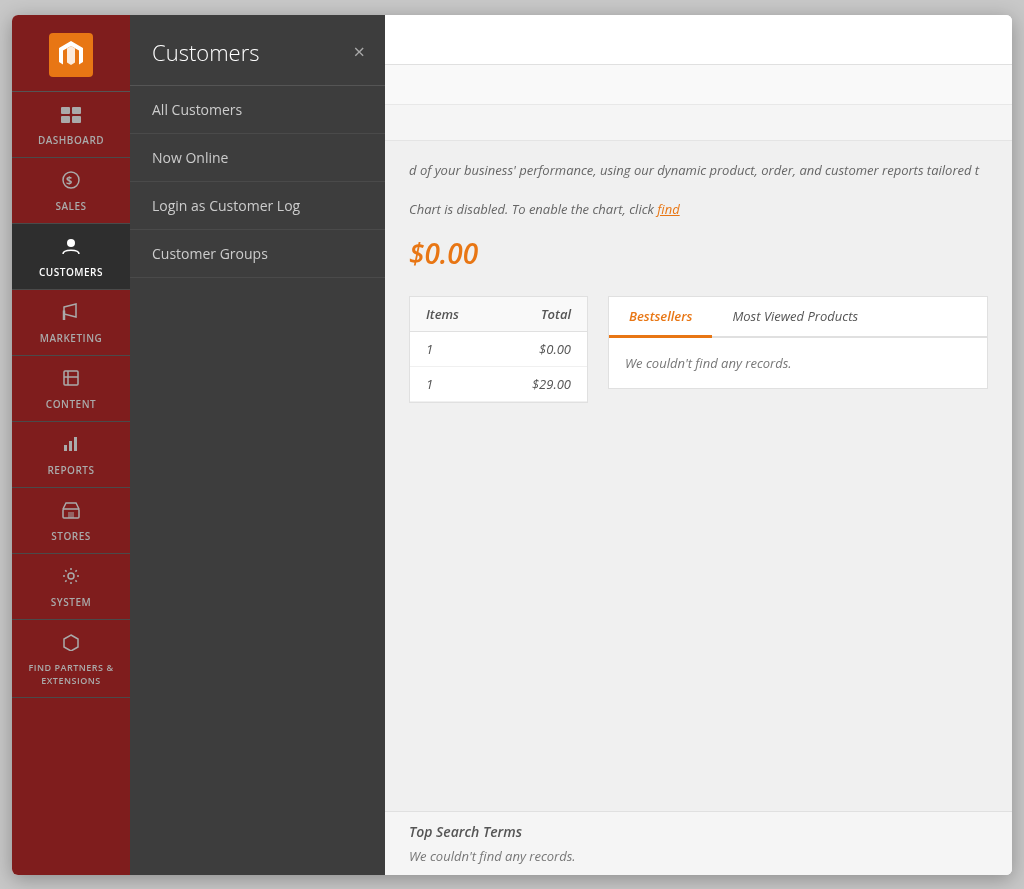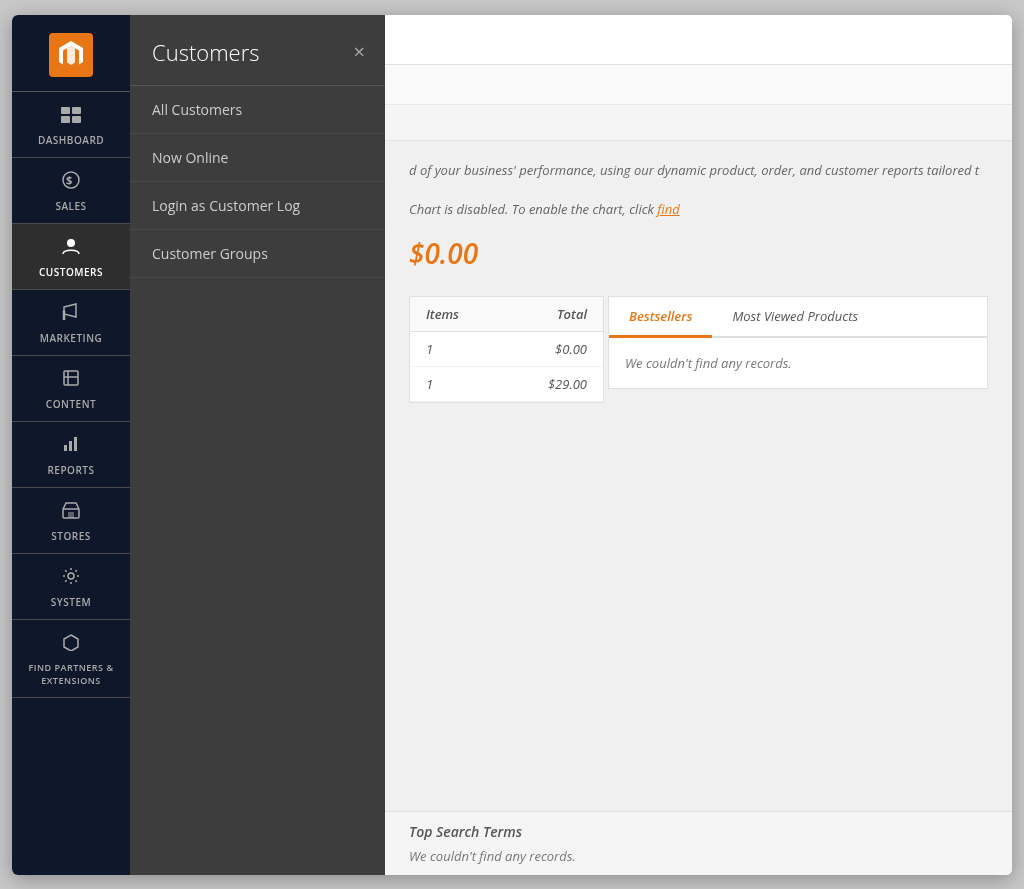--- a/index.html
+++ b/index.html
@@ -17,21 +17,21 @@
       background: #f5f5f5;
       border-radius: 6px;
       overflow: hidden;
       display: flex;
       position: relative;
       box-shadow: 0 4px 20px rgba(0,0,0,0.3);
     }
     
     .sidebar {
       width: 118px;
-      background: #0f172a;
+      background: #7f1d1d;
       display: flex;
       flex-direction: column;
       align-items: flex-end;
       flex-shrink: 0;
       z-index: 10;
     }
     .sidebar-logo {
       width: 100%;
       display: flex;
       justify-content: center;
@@ -238,21 +238,21 @@
       margin-bottom: 6px;
     }
     .no-records {
       color: #777;
       font-size: 13px;
     }
 
     
     .right-panel {
       display: flex;
-      gap: 4px;
+      gap: 20px;
     }
     .left-col { flex: 1; }
     .right-col { width: 380px; }
   </style>
 </head>
 <body>
 
 <div class="window">
 
   <div class="sidebar">

